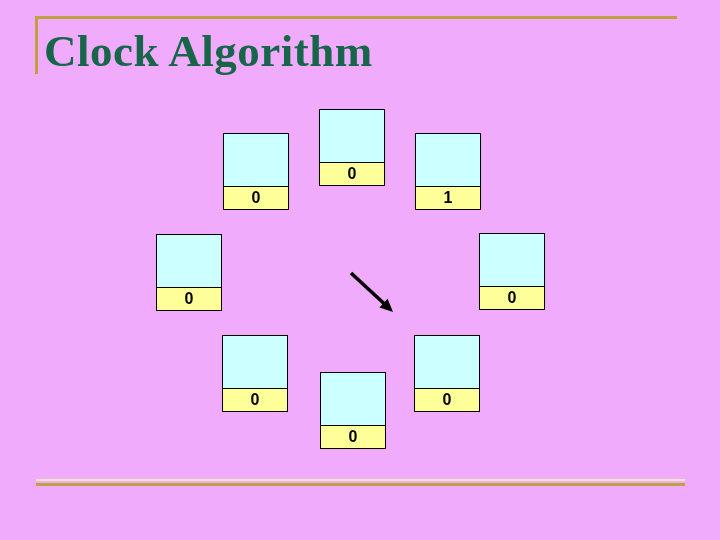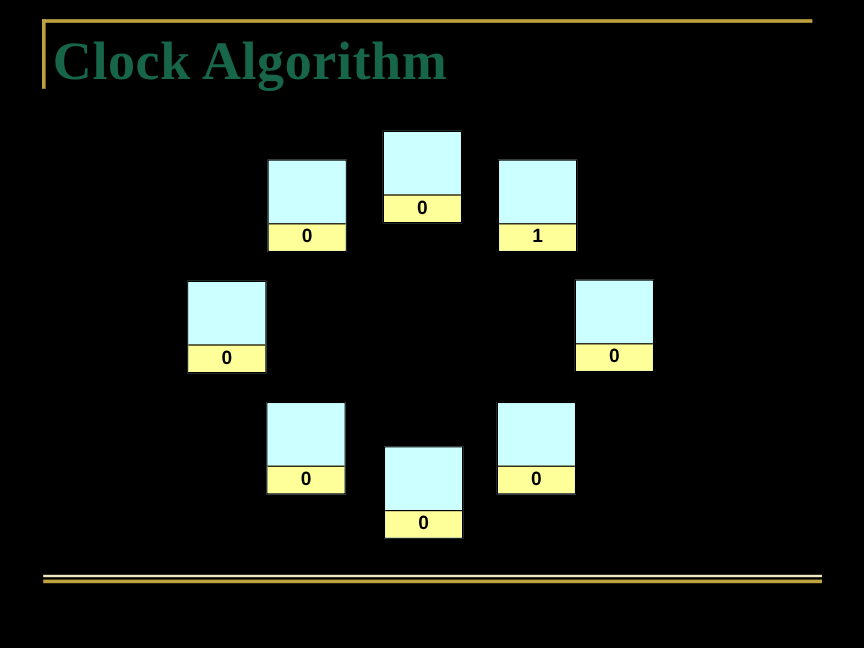--- a/index.html
+++ b/index.html
@@ -7,21 +7,21 @@
   body {
     background: #ffffff;
     font-family: "Liberation Sans", sans-serif;
     position: relative;
     overflow: hidden;
   }
   .slide {
     position: absolute;
     width: 720px; height: 540px;
     left: 0; top: 0;
-    background: #000000;
+    background: #f0abfc;
   }
   .top-accent-line {
     position: absolute;
     left: 35px; top: 16px;
     width: 642px; height: 3px;
     background: var(--accent-gold);
   }
   .left-accent-line {
     position: absolute;
     left: 35px; top: 16px;

